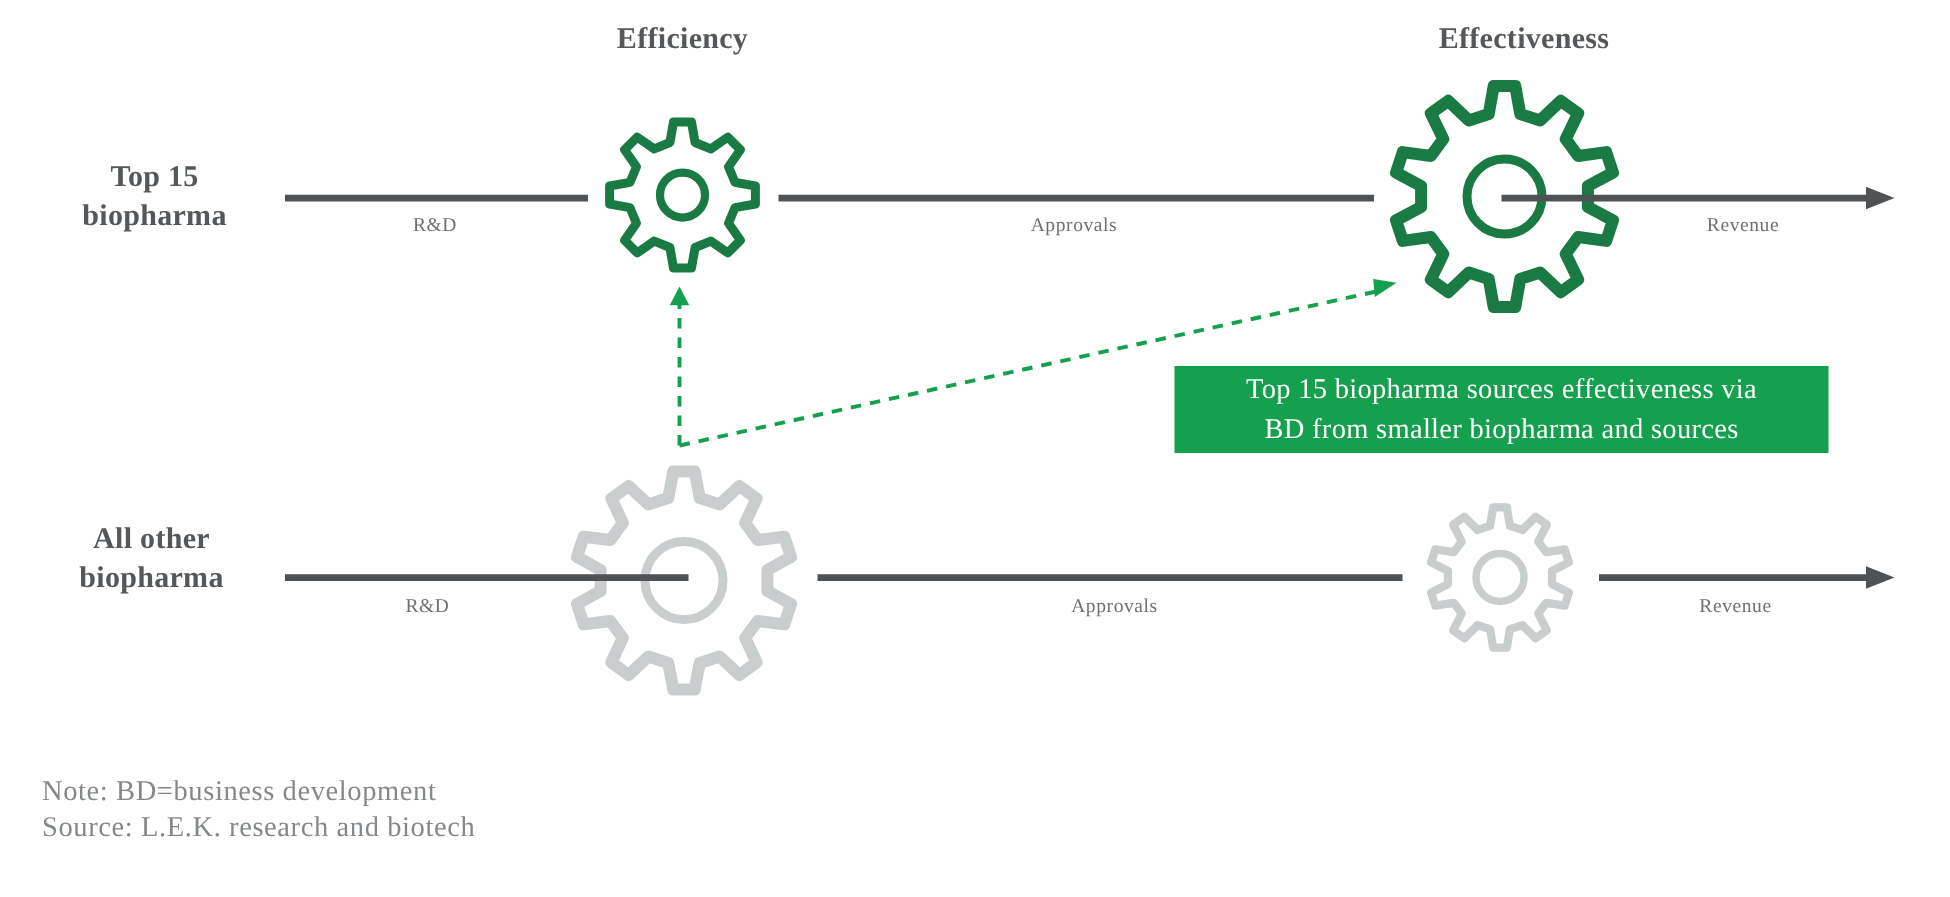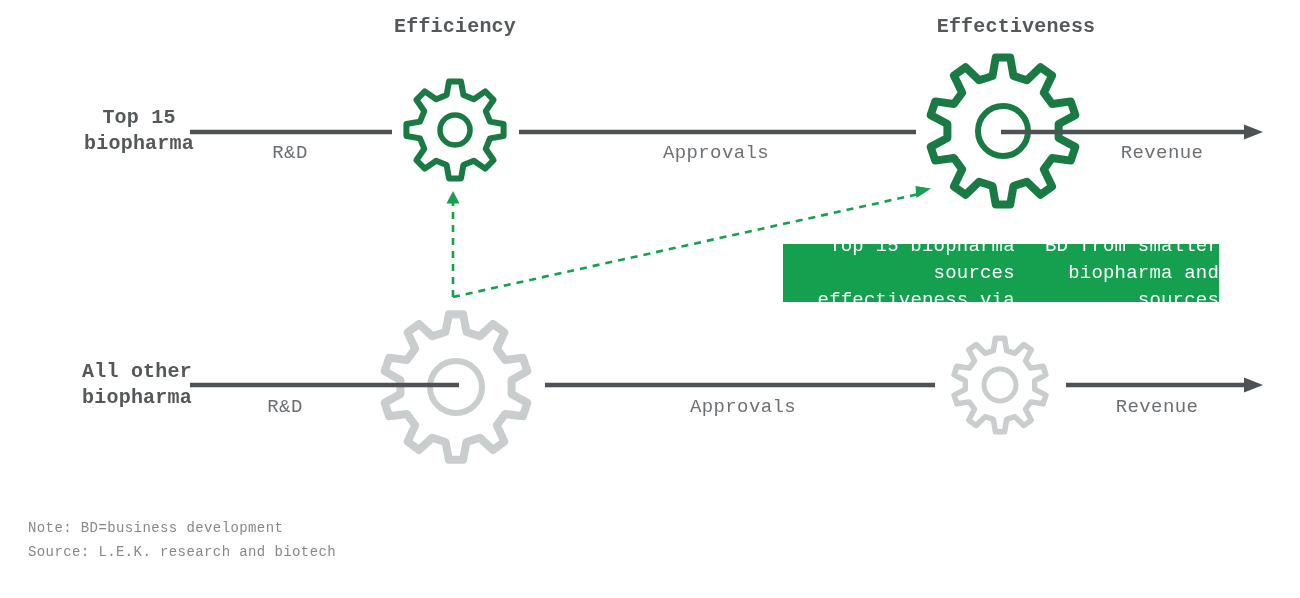--- a/index.html
+++ b/index.html
@@ -10,55 +10,55 @@
     --heading-text:#55585a;
     --stage-text:#6d7073;
     --note-text:#85888a;
     --callout-text:#ffffff;
   }
   html,body{margin:0;padding:0;background:#ffffff;}
   .stage-canvas{
     position:relative;
     width:1300px;height:562px;
     background:#ffffff;
-    font-family:Liberation Mono, monospace;
+    font-family:Liberation Serif, serif;
     overflow:hidden;
   }
   svg.diagram{position:absolute;left:0;top:0;}
   .flow-line{stroke:var(--line-gray);stroke-width:4.5;fill:none;}
   .flow-head{fill:var(--line-gray);}
   .gear-body{fill:#ffffff;stroke-linejoin:round;}
   .gear-hub{fill:#ffffff;}
   .gear.green .gear-body,.gear.green .gear-hub{stroke:var(--dark-green);}
   .gear.gray .gear-body,.gear.gray .gear-hub{stroke:var(--gear-gray);}
   .dashed-line{stroke:var(--bright-green);stroke-width:2.6;stroke-dasharray:7 6;fill:none;}
   .dashed-head{fill:var(--bright-green);}
   .lbl{position:absolute;white-space:nowrap;}
   .col-header{
     transform:translateX(-50%);
     font-size:20px;font-weight:700;color:var(--heading-text);letter-spacing:.2px;
   }
   .row-label{
     transform:translateX(-50%);
     font-size:20px;font-weight:700;color:var(--heading-text);
-    line-height:26px;text-align:center;letter-spacing:.2px;margin-left:36px;
+    line-height:26px;text-align:center;letter-spacing:.2px;
   }
   .stage-label{
     transform:translateX(-50%);
-    font-size:19px;color:var(--stage-text);letter-spacing:.4px;
+    font-size:13px;color:var(--stage-text);letter-spacing:.4px;
   }
   .callout{
     position:absolute;left:783px;top:244px;width:436px;height:58px;
     background:var(--bright-green);color:var(--callout-text);
-    display:flex;flex-direction:row;justify-content:center;align-items:center;
+    display:flex;flex-direction:column;justify-content:center;align-items:center;
     font-size:19px;line-height:27px;letter-spacing:.2px;text-align:right;
   }
   .footnotes{
     position:absolute;left:28px;top:516px;
-    font-size:14px;line-height:24px;color:var(--note-text);letter-spacing:.4px;
+    font-size:19px;line-height:24px;color:var(--note-text);letter-spacing:.4px;
   }
 </style>
 </head>
 <body>
 
 <div class="stage-canvas">
 
   <svg class="diagram" width="1300" height="598" viewBox="0 0 1300 598">
 
     <g>
@@ -109,21 +109,21 @@
   </div>
   <div class="lbl stage-label" style="left:290px;top:142px;">R&amp;D</div>
   <div class="lbl stage-label" style="left:716px;top:142px;">Approvals</div>
   <div class="lbl stage-label" style="left:1162px;top:142px;">Revenue</div>
 
   <div class="callout">
     <div>Top 15 biopharma sources effectiveness via</div>
     <div>BD from smaller biopharma and sources</div>
   </div>
 
-  <div class="lbl row-label" style="left:101px;top:359px;">
+  <div class="lbl row-label" style="left:101px;top:346px;">
     <div>All other</div>
     <div>biopharma</div>
   </div>
   <div class="lbl stage-label" style="left:285px;top:396px;">R&amp;D</div>
   <div class="lbl stage-label" style="left:743px;top:396px;">Approvals</div>
   <div class="lbl stage-label" style="left:1157px;top:396px;">Revenue</div>
 
   <div class="footnotes">
     <div>Note: BD=business development</div>
     <div>Source: L.E.K. research and biotech</div>

